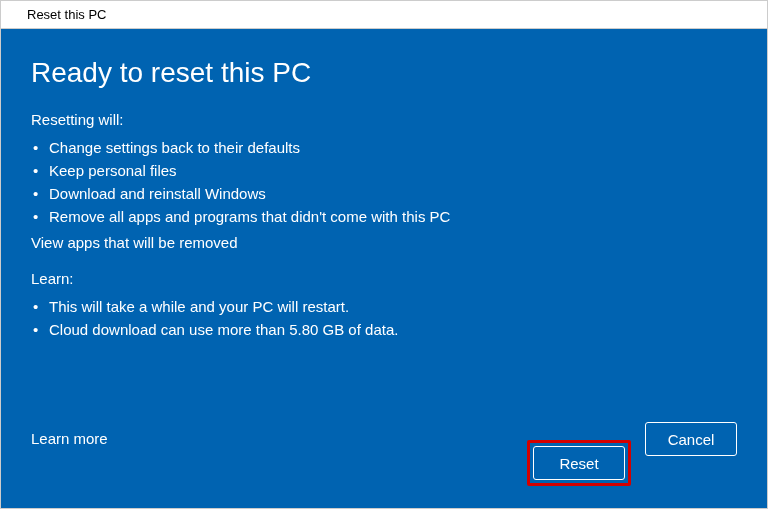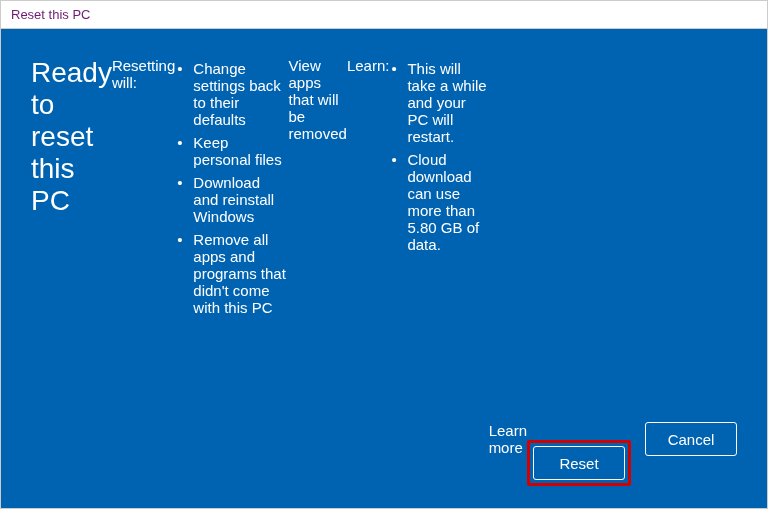--- a/index.html
+++ b/index.html
@@ -20,31 +20,31 @@
       border: 1px solid #ccc;
       display: flex;
       flex-direction: column;
     }
     .titlebar {
       height: 28px;
       background: #fff;
       border-bottom: 1px solid #ccc;
       display: flex;
       align-items: center;
-      padding: 0 10px;
+      padding: 0 26px;
       font-size: 13px;
-      color: #701a75;
+      color: #000000;
     }
     .content {
       flex: 1;
       background: #0063B1;
       color: #fff;
       padding: 28px 30px 22px 30px;
       display: flex;
-      flex-direction: row;
+      flex-direction: column;
       position: relative;
     }
     .heading {
       font-size: 28px;
       font-weight: 400;
       margin-bottom: 22px;
     }
     .section-label {
       font-size: 15px;
       margin-bottom: 8px;

